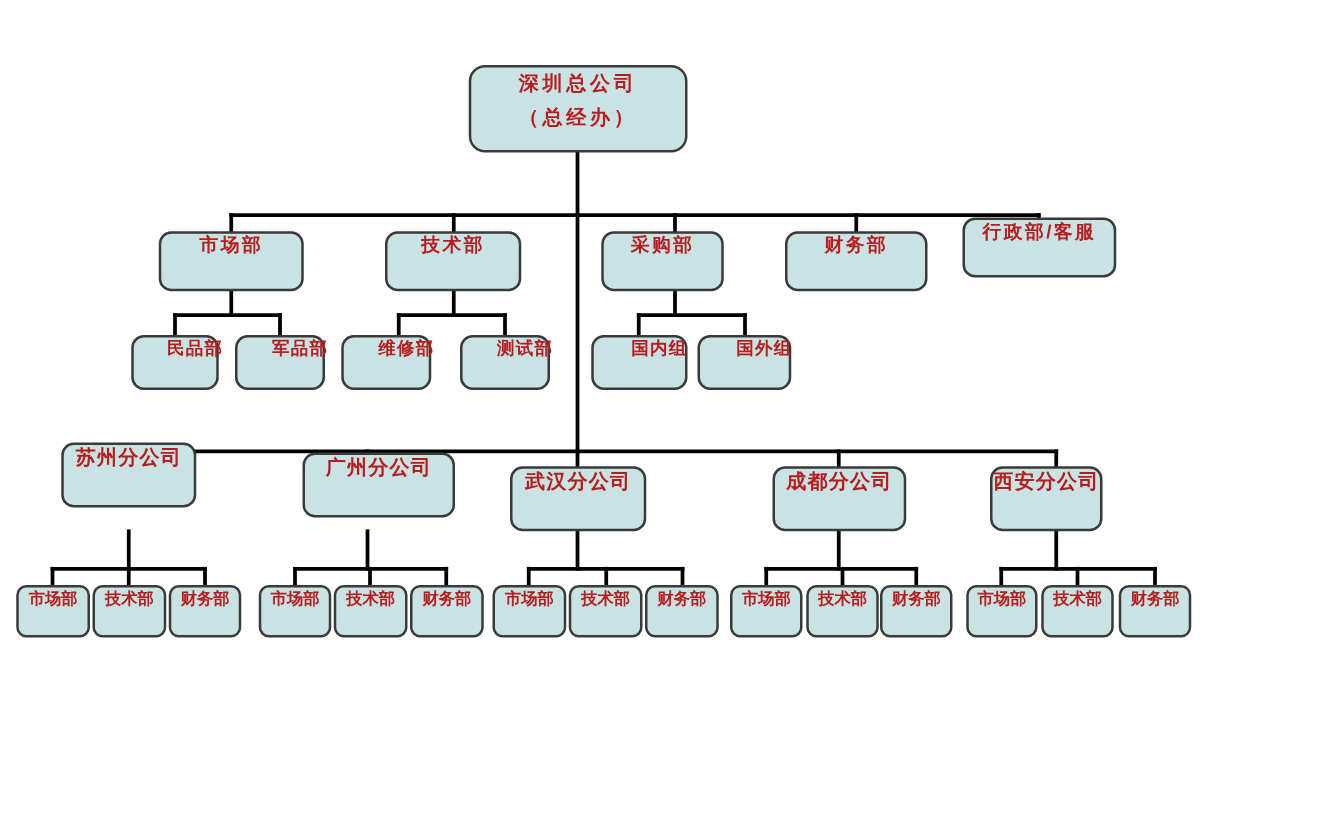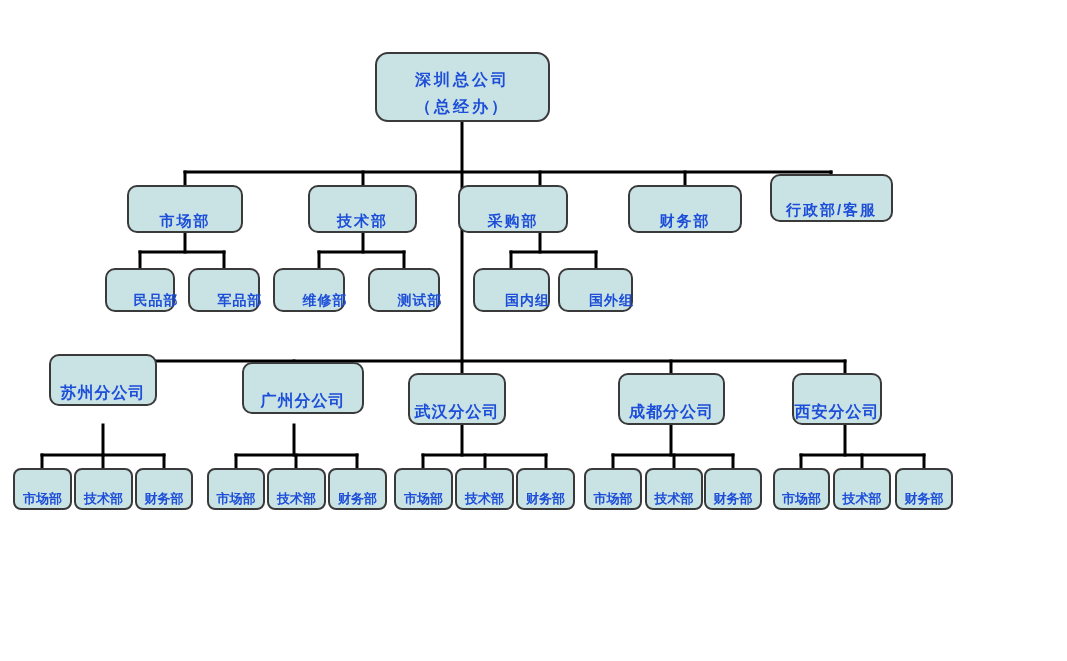--- a/index.html
+++ b/index.html
@@ -14,23 +14,23 @@
   #connectors line{stroke:#000000;stroke-width:3;stroke-linecap:square;}
   .node{
     position:absolute;
     box-sizing:border-box;
     background:#c9e3e5;
     border:2px solid #3a3a3a;
     border-radius:10px;
     display:flex;
     flex-direction:column;
     align-items:center;
-    justify-content:flex-end;
+    justify-content:flex-start;
     font-weight:bold;
-    color:#1d4ed8;
+    color:#b91c1c;
     text-align:center;
     white-space:nowrap;
   }
   .root{font-size:16px;letter-spacing:3px;line-height:1.7;border-radius:13px;}
   .lv2{height:48px;font-size:15px;letter-spacing:2px;}
   .lv3{height:44px;font-size:14px;letter-spacing:1px;padding-left:32px;}
   .branch{height:52px;font-size:16px;letter-spacing:1px;}
   .small{height:42px;font-size:13px;letter-spacing:0;border-radius:8px;}
 </style>
 </head>
@@ -102,34 +102,34 @@
     <line x1="924" y1="455" x2="924" y2="468"></line>
   </svg>
 
   <div class="node root" style="left:375px;top:52px;width:175px;height:70px">
     <div>深圳总公司</div>
     <div>（总经办）</div>
   </div>
 
   <div class="node lv2" style="left:127px;top:185px;width:116px">市场部</div>
   <div class="node lv2" style="left:308px;top:185px;width:109px">技术部</div>
-  <div class="node lv2" style="left:458px;top:185px;width:110px">采购部</div>
+  <div class="node lv2" style="left:481px;top:185px;width:98px">采购部</div>
   <div class="node lv2" style="left:628px;top:185px;width:114px">财务部</div>
   <div class="node lv2" style="left:770px;top:174px;width:123px">行政部/客服</div>
 
   <div class="node lv3" style="left:105px;top:268px;width:70px">民品部</div>
   <div class="node lv3" style="left:188px;top:268px;width:72px">军品部</div>
   <div class="node lv3" style="left:273px;top:268px;width:72px">维修部</div>
   <div class="node lv3" style="left:368px;top:268px;width:72px">测试部</div>
   <div class="node lv3" style="left:473px;top:268px;width:77px">国内组</div>
   <div class="node lv3" style="left:558px;top:268px;width:75px">国外组</div>
 
   <div class="node branch" style="left:49px;top:354px;width:108px">苏州分公司</div>
   <div class="node branch" style="left:242px;top:362px;width:122px">广州分公司</div>
-  <div class="node branch" style="left:408px;top:373px;width:98px">武汉分公司</div>
+  <div class="node branch" style="left:408px;top:373px;width:109px">武汉分公司</div>
   <div class="node branch" style="left:618px;top:373px;width:107px">成都分公司</div>
   <div class="node branch" style="left:792px;top:373px;width:90px">西安分公司</div>
 
   <div class="node small" style="left:13px;top:468px;width:59px">市场部</div>
   <div class="node small" style="left:74px;top:468px;width:59px">技术部</div>
   <div class="node small" style="left:135px;top:468px;width:58px">财务部</div>
 
   <div class="node small" style="left:207px;top:468px;width:58px">市场部</div>
   <div class="node small" style="left:267px;top:468px;width:59px">技术部</div>
   <div class="node small" style="left:328px;top:468px;width:59px">财务部</div>

